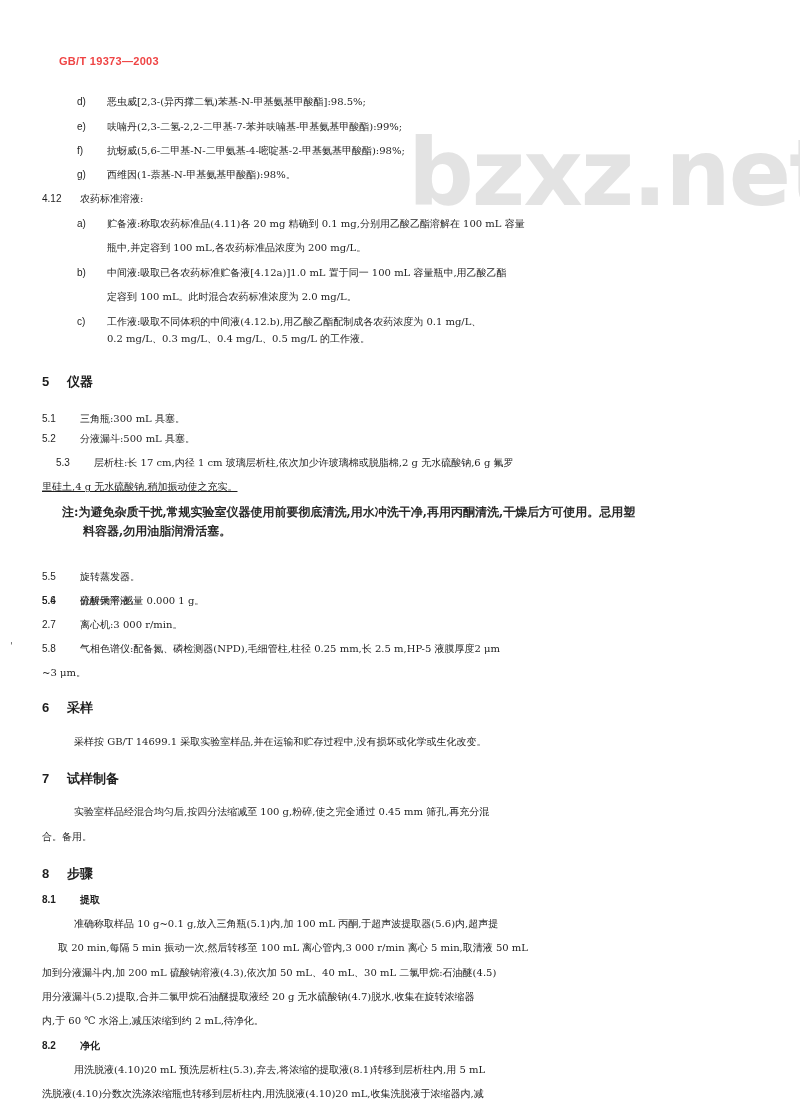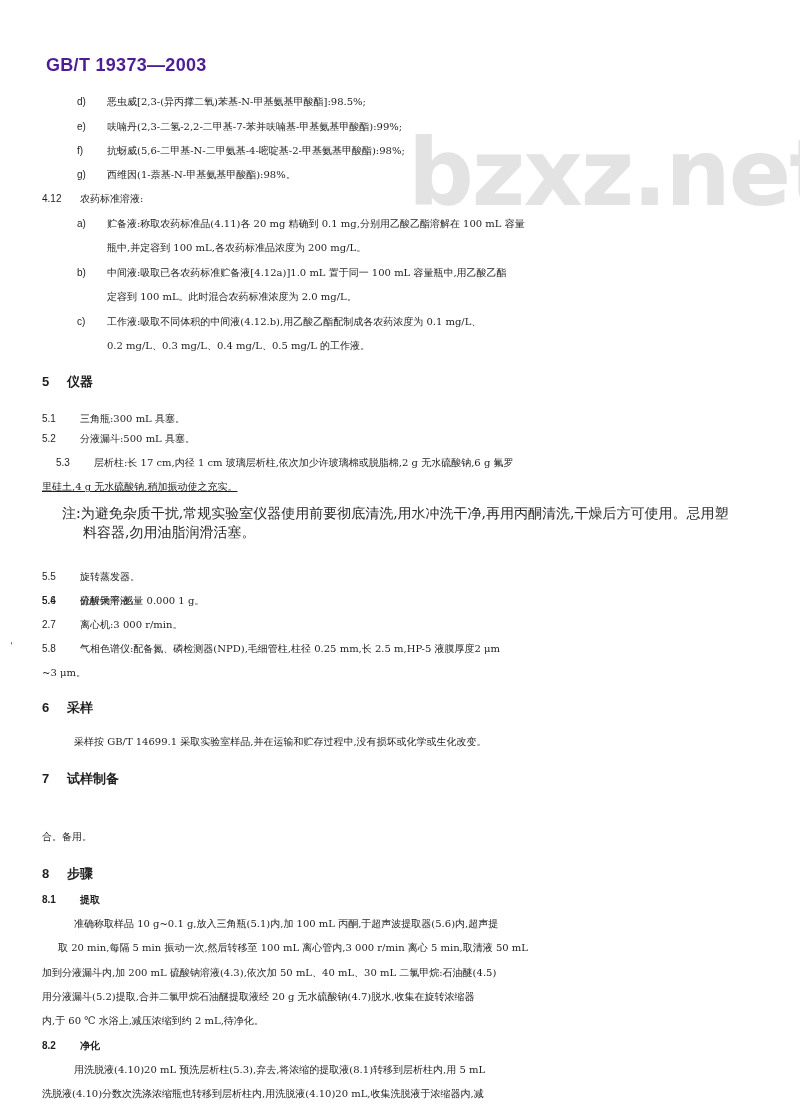--- a/index.html
+++ b/index.html
@@ -28,27 +28,27 @@
       font-weight: bold;
       font-size: 92px;
       letter-spacing: -2px;
       color: #e3e3e3;
       line-height: 1;
       z-index: 0;
       user-select: none;
     }
     .header {
       position: absolute;
-      left: 46px;
+      left: 59px;
       top: 55px;
       font-family: "Liberation Sans", "DejaVu Sans", sans-serif;
-      font-size: 18px;
+      font-size: 11px;
       font-weight: bold;
       letter-spacing: 0.3px;
-      color: #4c1d95;
+      color: #ef4444;
       z-index: 1;
     }
     .line {
       position: absolute;
       font-size: 10px;
       line-height: 1;
       white-space: nowrap;
       color: #1e1e1e;
       z-index: 1;
     }
@@ -70,22 +70,23 @@
     .heading {
       font-weight: bold;
       font-family: "DejaVu Sans", "Liberation Sans", sans-serif;
       font-size: 13px;
     }
     .sub-heading {
       font-weight: bold;
       font-family: "DejaVu Sans", "Liberation Sans", sans-serif;
     }
     .note {
-      font-size: 14px;
+      font-size: 12px;
       color: #2a2a2a;
+      font-weight: bold;
     }
     .stray {
       position: absolute;
       font-size: 10px;
       color: #555;
       z-index: 1;
     }
   </style>
 </head>
 <body>
@@ -116,21 +117,21 @@
     <span class="lbl">a)</span><span>贮备液:称取农药标准品(4.11)各 20 mg 精确到 0.1 mg,分别用乙酸乙酯溶解在 100 mL 容量</span>
   </div>
   <div class="line" style="left:107px; top:243px;">瓶中,并定容到 100 mL,各农药标准品浓度为 200 mg/L。</div>
   <div class="line" style="left:77px; top:268px;">
     <span class="lbl">b)</span><span>中间液:吸取已各农药标准贮备液[4.12a)]1.0 mL 置于同一 100 mL 容量瓶中,用乙酸乙酯</span>
   </div>
   <div class="line" style="left:107px; top:292px;">定容到 100 mL。此时混合农药标准浓度为 2.0 mg/L。</div>
   <div class="line" style="left:77px; top:317px;">
     <span class="lbl">c)</span><span>工作液:吸取不同体积的中间液(4.12.b),用乙酸乙酯配制成各农药浓度为 0.1 mg/L、</span>
   </div>
-  <div class="line" style="left:107px; top:341px;">0.2 mg/L、0.3 mg/L、0.4 mg/L、0.5 mg/L 的工作液。</div>
+  <div class="line" style="left:107px; top:334px;">0.2 mg/L、0.3 mg/L、0.4 mg/L、0.5 mg/L 的工作液。</div>
 
   <div class="line heading" style="left:42px; top:375px;">
     <span class="secnum">5</span><span>仪器</span>
   </div>
   <div class="line" style="left:42px; top:414px;">
     <span class="num">5.1</span><span>三角瓶:300 mL 具塞。</span>
   </div>
   <div class="line" style="left:42px; top:434px;">
     <span class="num">5.2</span><span>分液漏斗:500 mL 具塞。</span>
   </div>
@@ -160,20 +161,21 @@
   <div class="line" style="left:42px; top:668px;">~3 μm。</div>
 
   <div class="line heading" style="left:42px; top:701px;">
     <span class="secnum">6</span><span>采样</span>
   </div>
   <div class="line" style="left:74px; top:737px;">采样按 GB/T 14699.1 采取实验室样品,并在运输和贮存过程中,没有损坏或化学或生化改变。</div>
 
   <div class="line heading" style="left:42px; top:772px;">
     <span class="secnum">7</span><span>试样制备</span>
   </div>
+  <div class="line" style="left:74px; top:807px;">实验室样品经混合均匀后,按四分法缩减至 100 g,粉碎,使之完全通过 0.45 mm 筛孔,再充分混</div>
   <div class="line" style="left:42px; top:832px;">合。备用。</div>
 
   <div class="line heading" style="left:42px; top:867px;">
     <span class="secnum">8</span><span>步骤</span>
   </div>
 
   <div class="line sub-heading" style="left:42px; top:895px;">
     <span class="num">8.1</span><span>提取</span>
   </div>
   <div class="line" style="left:74px; top:919px;">准确称取样品 10 g~0.1 g,放入三角瓶(5.1)内,加 100 mL 丙酮,于超声波提取器(5.6)内,超声提</div>

